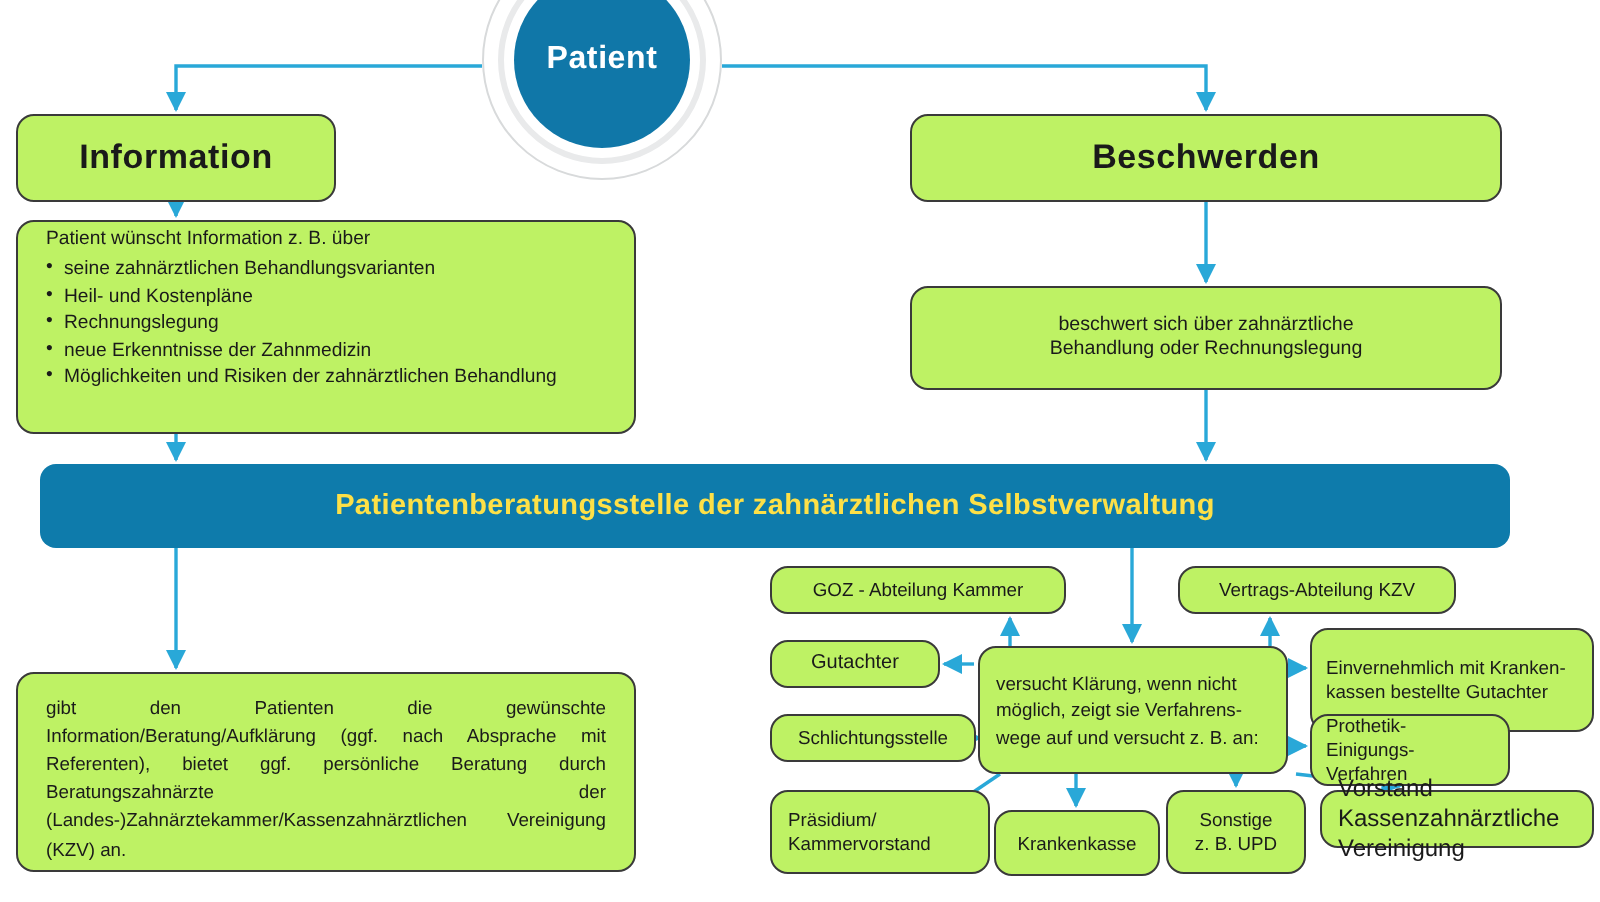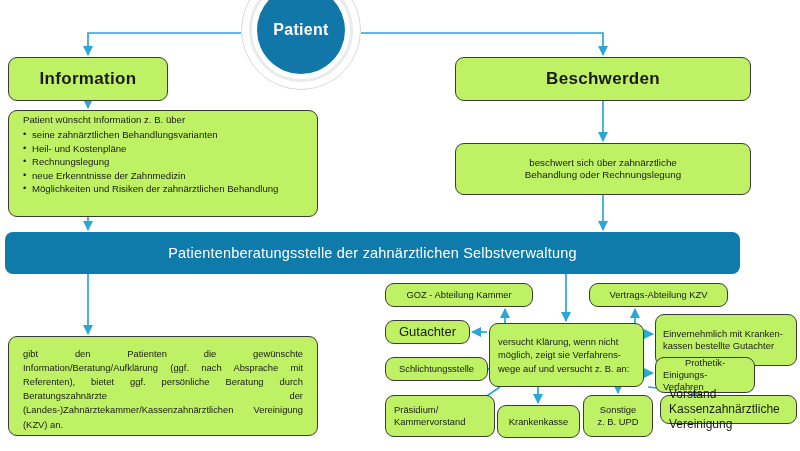--- a/index.html
+++ b/index.html
@@ -47,53 +47,53 @@
   #info-detail li{position:relative;padding-left:9px;margin:1.5px 0;}
   #info-detail li:before{content:"•";position:absolute;left:0;top:-1px;}
 
   #besch-detail{
     left:455px;top:143px;width:296px;height:52px;
     font-size:9.8px;flex-direction:column;
   }
 
   
   #beratungsstelle{
-    position:absolute;left:5px;top:232px;width:735px;height:42px;
+    position:absolute;left:20px;top:232px;width:735px;height:42px;
     background:#0e7bab;border-radius:8px;
     display:flex;align-items:center;justify-content:center;
-    color:#ffffff;font-size:14.5px;font-weight:normal;letter-spacing:.2px;
+    color:#fde047;font-size:14.5px;font-weight:bold;letter-spacing:.2px;
     box-sizing:border-box;
   }
 
   
   #info-answer{
     left:8px;top:336px;width:310px;height:100px;
     justify-content:flex-start;text-align:justify;
     flex-direction:column;align-items:flex-start;
     padding:10px 14px;font-size:9.4px;line-height:1.5;
   }
 
   
   #hub{
     left:489px;top:323px;width:155px;height:64px;
     font-size:9.4px;flex-direction:column;text-align:left;
     align-items:flex-start;padding:6px 8px;line-height:1.45;
   }
   #goz{left:385px;top:283px;width:148px;height:24px;font-size:9.4px;}
-  #gutachter{left:385px;top:320px;width:85px;height:24px;font-size:13px;}
+  #gutachter{left:385px;top:320px;width:85px;height:24px;font-size:10px;}
   #schlichtung{left:385px;top:357px;width:103px;height:24px;font-size:9.4px;}
   #praesidium{left:385px;top:395px;width:110px;height:42px;font-size:9.4px;
     flex-direction:column;align-items:flex-start;text-align:left;padding:5px 8px;}
   #krankenkasse{left:497px;top:405px;width:83px;height:33px;font-size:9.4px;}
   #sonstige{left:583px;top:395px;width:70px;height:42px;font-size:9.4px;flex-direction:column;}
   #vertrags{left:589px;top:283px;width:139px;height:24px;font-size:9.4px;}
   #einvernehmlich{left:655px;top:314px;width:142px;height:52px;font-size:9.4px;
     flex-direction:column;align-items:flex-start;text-align:center;padding:4px 7px;}
   #prothetik{left:655px;top:357px;width:100px;height:36px;font-size:9.4px;
-    flex-direction:column;align-items:center;text-align:left;padding:4px 7px;}
+    flex-direction:column;align-items:flex-start;text-align:left;padding:4px 7px;}
   #vorstand{left:660px;top:395px;width:137px;height:29px;font-size:12px;
     flex-direction:column;align-items:flex-start;text-align:left;padding:5px 8px;}
 
   
   #patient-wrap{
     position:absolute;left:241px;top:-30px;width:120px;height:120px;
   }
   #patient-ring-outer{
     position:absolute;left:0;top:0;width:120px;height:120px;
     border-radius:50%;border:1.5px solid #d8dadb;box-sizing:border-box;

